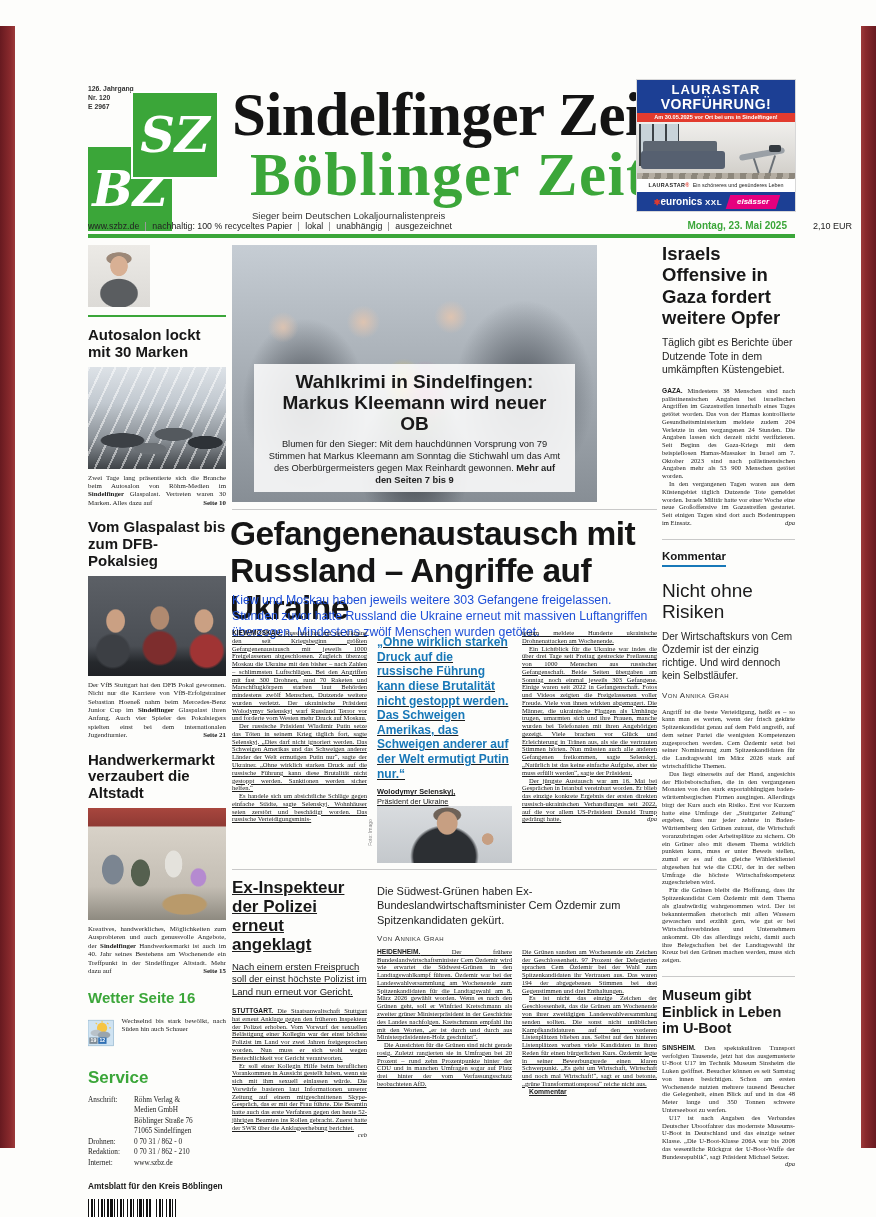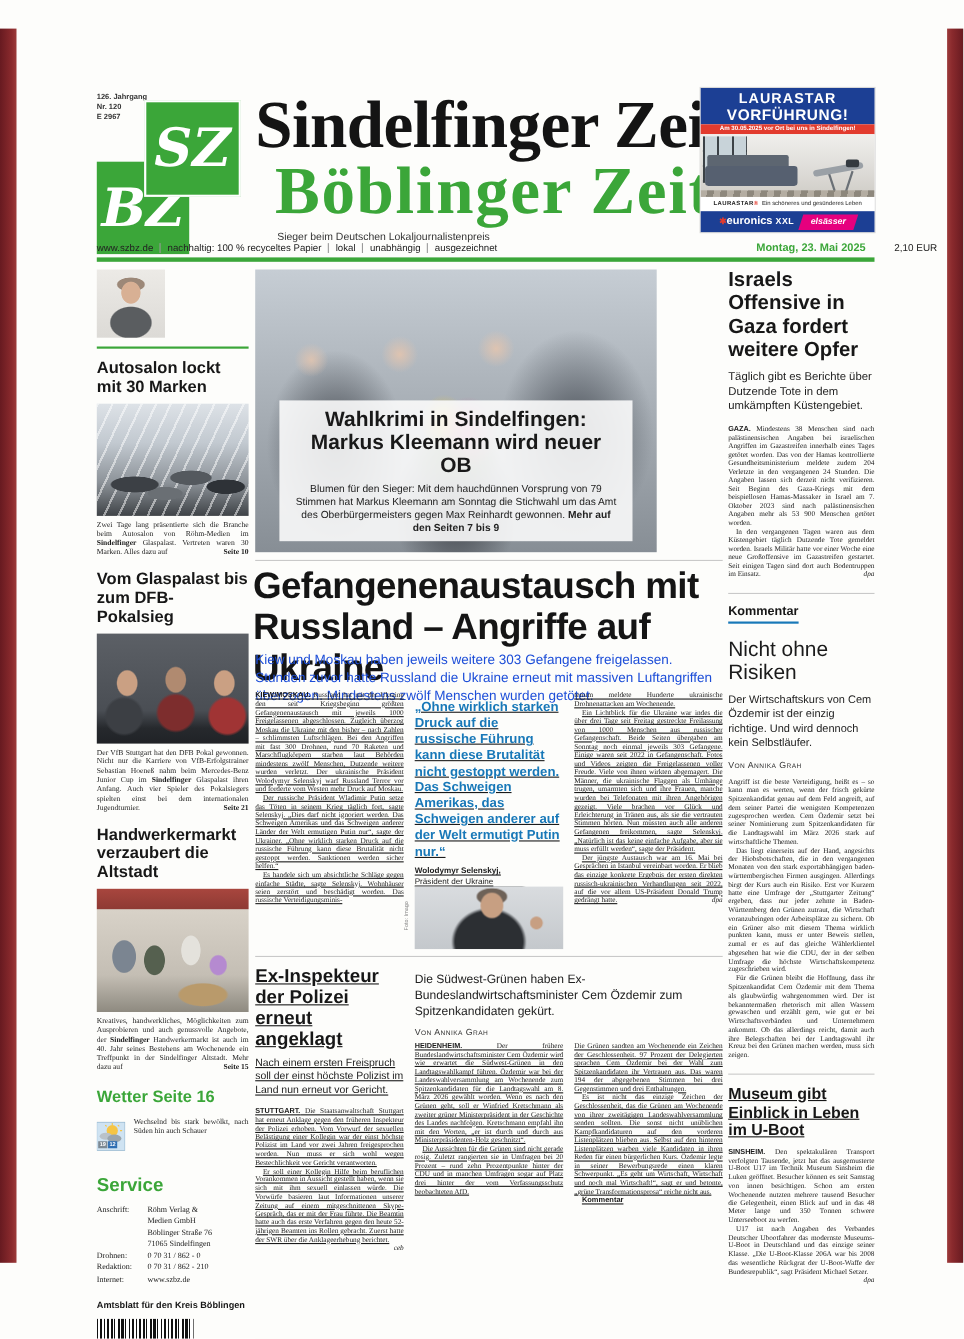--- a/index.html
+++ b/index.html
@@ -166,21 +166,21 @@
 
   
   #rail-right{position:absolute;left:662px;top:243px;width:133px;}
   .h2r{font:700 18.5px/1.15 "Liberation Sans",sans-serif;color:#171717;}
   .subr{font:400 10.3px/1.32 "Liberation Sans",sans-serif;color:#222;margin:8px 0 10px;}
   .klabel{display:inline-block;font:700 11.5px/1 "Liberation Sans",sans-serif;color:#171717;
           border-bottom:2px solid #1878b8;padding-bottom:3px;margin:11px 0 13px;}
   .ktitle{font:400 19px/1.12 "Liberation Sans",sans-serif;color:#1b1b1b;margin-bottom:7px;}
   .ksub{font:400 10px/1.3 "Liberation Sans",sans-serif;color:#222;margin-bottom:10px;}
   .kby{margin-bottom:8px;}
-  .h4m{font:700 14.5px/1.15 "Liberation Sans",sans-serif;color:#171717;margin:10px 0 7px;text-decoration:underline;}
+  .h4m{font:700 14.5px/1.15 "Liberation Sans",sans-serif;color:#171717;margin:10px 0 7px;}
 </style>
 </head>
 <body>
 
 <div id="page">
   <div class="strip left"></div>
   <div class="strip right"></div>
 
   <div class="edition">
     <div>126. Jahrgang</div>

